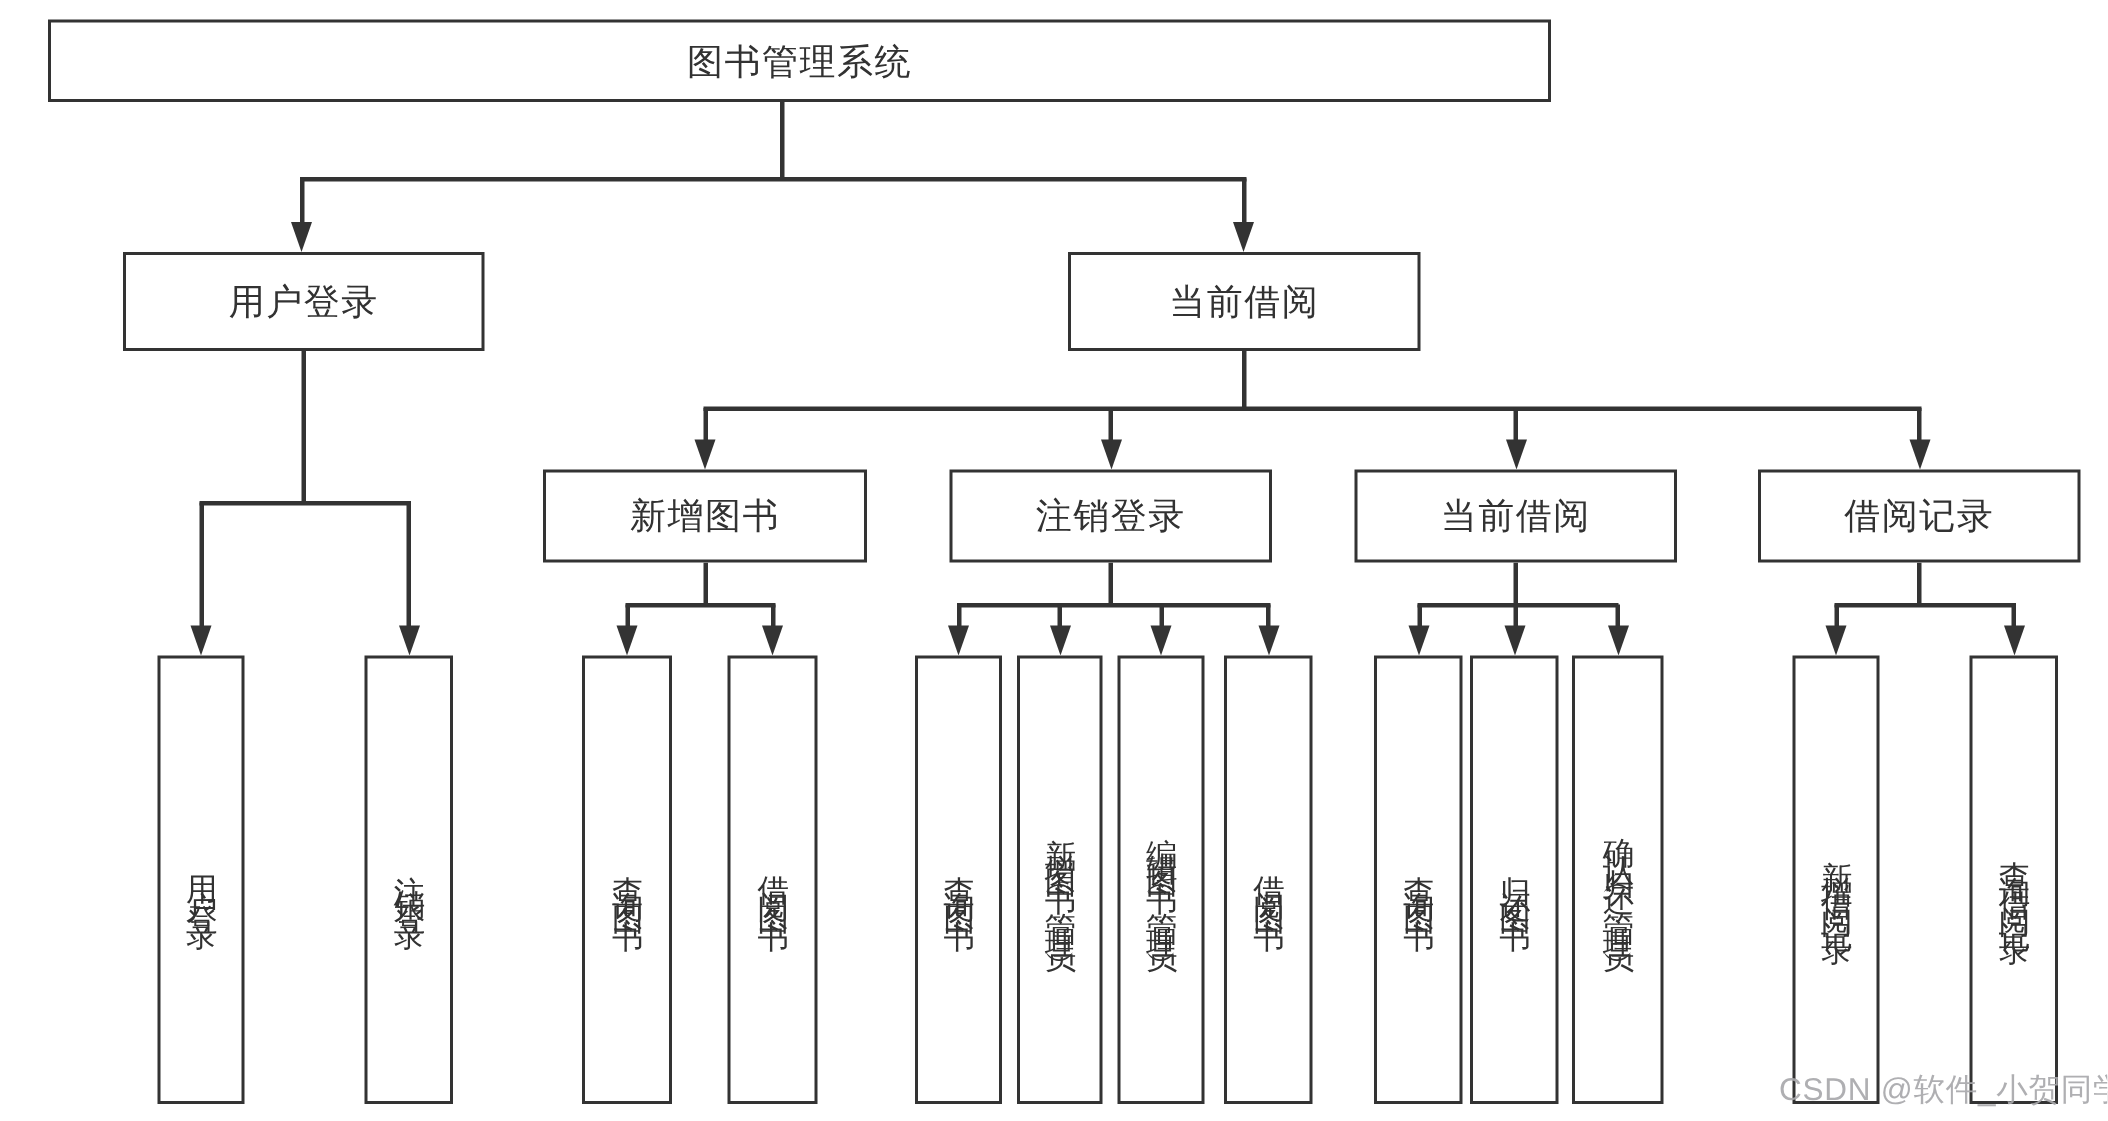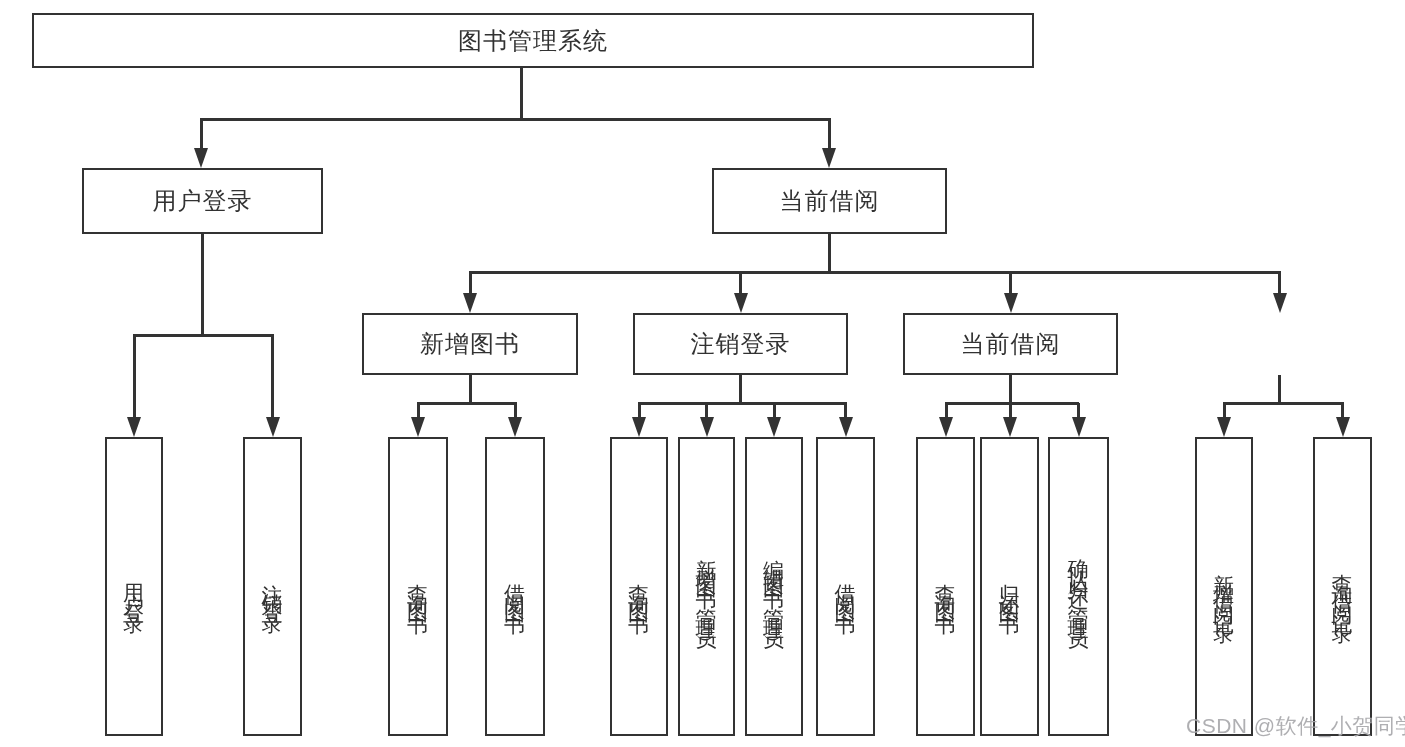--- a/index.html
+++ b/index.html
@@ -40,20 +40,21 @@
 <div id="canvas">
 
   <div class="box" style="left:32px;top:13px;width:1002px;height:55px;">图书管理系统</div>
 
   <div class="box lvl2" style="left:82px;width:241px;">用户登录</div>
   <div class="box lvl2" style="left:712px;width:235px;">当前借阅</div>
 
   <div class="box lvl3" style="left:362px;width:216px;">新增图书</div>
   <div class="box lvl3" style="left:633px;width:215px;">注销登录</div>
   <div class="box lvl3" style="left:903px;width:215px;">当前借阅</div>
+  <div class="box lvl3" style="left:1172px;width:215px;">借阅记录</div>
 
   <div class="leaf" style="left:105px;width:58px;">
     <span>用户登录</span>
     </div>
   <div class="leaf" style="left:243px;width:59px;">
     <span>注销登录</span>
     </div>
   <div class="leaf" style="left:388px;width:60px;">
     <span>查询图书</span>
     </div>

